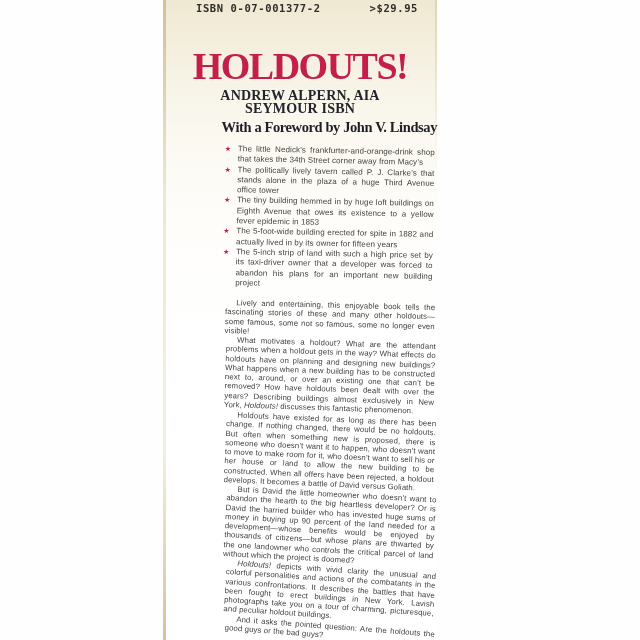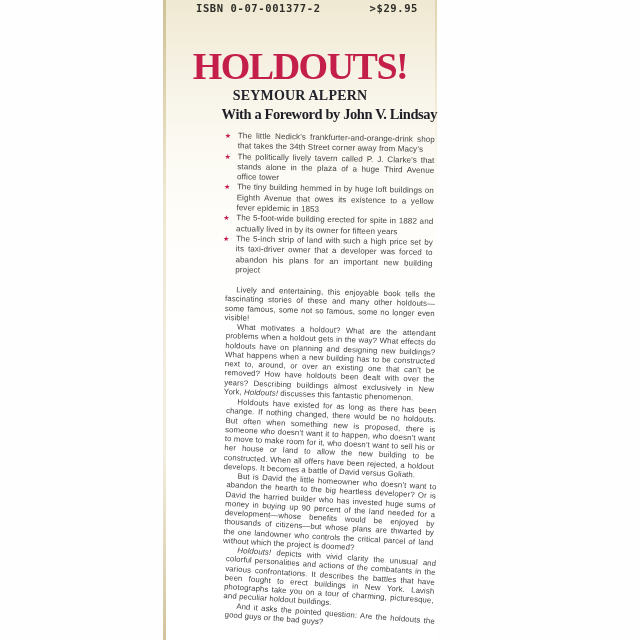--- a/index.html
+++ b/index.html
@@ -123,21 +123,22 @@
   <div class="flap">
 
     <div class="isbn-row">
       <span>ISBN 0-07-001377-2</span>
       <span>&gt;$29.95</span>
     </div>
 
     <div class="title">HOLDOUTS!</div>
 
     <div class="authors">
-      <div>SEYMOUR ALPERN</div>
+      <div>ANDREW ALPERN, AIA</div>
+      <div>SEYMOUR ISBN</div>
     </div>
 
     <div class="foreword">With a Foreword by John V. Lindsay</div>
 
     <ul class="bullets">
       <li>
         <span class="b-star">★</span>
         <span class="b-text">The little Nedick’s frankfurter-and-orange-drink shop that takes the 34th Street corner away from Macy’s</span>
       </li>
       <li>

